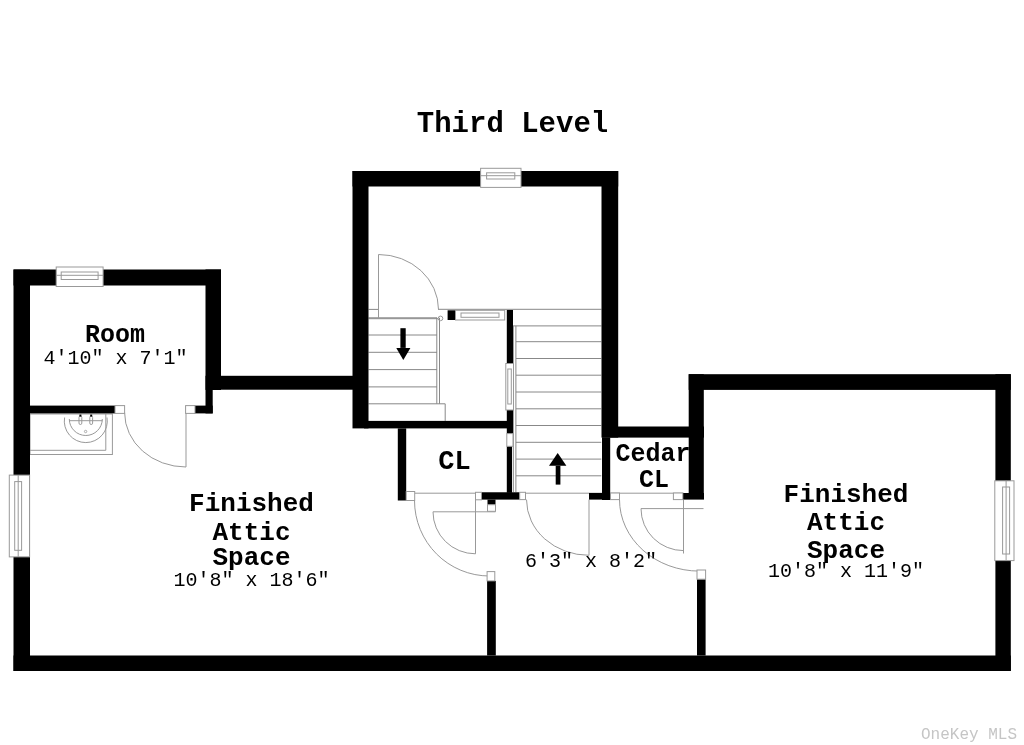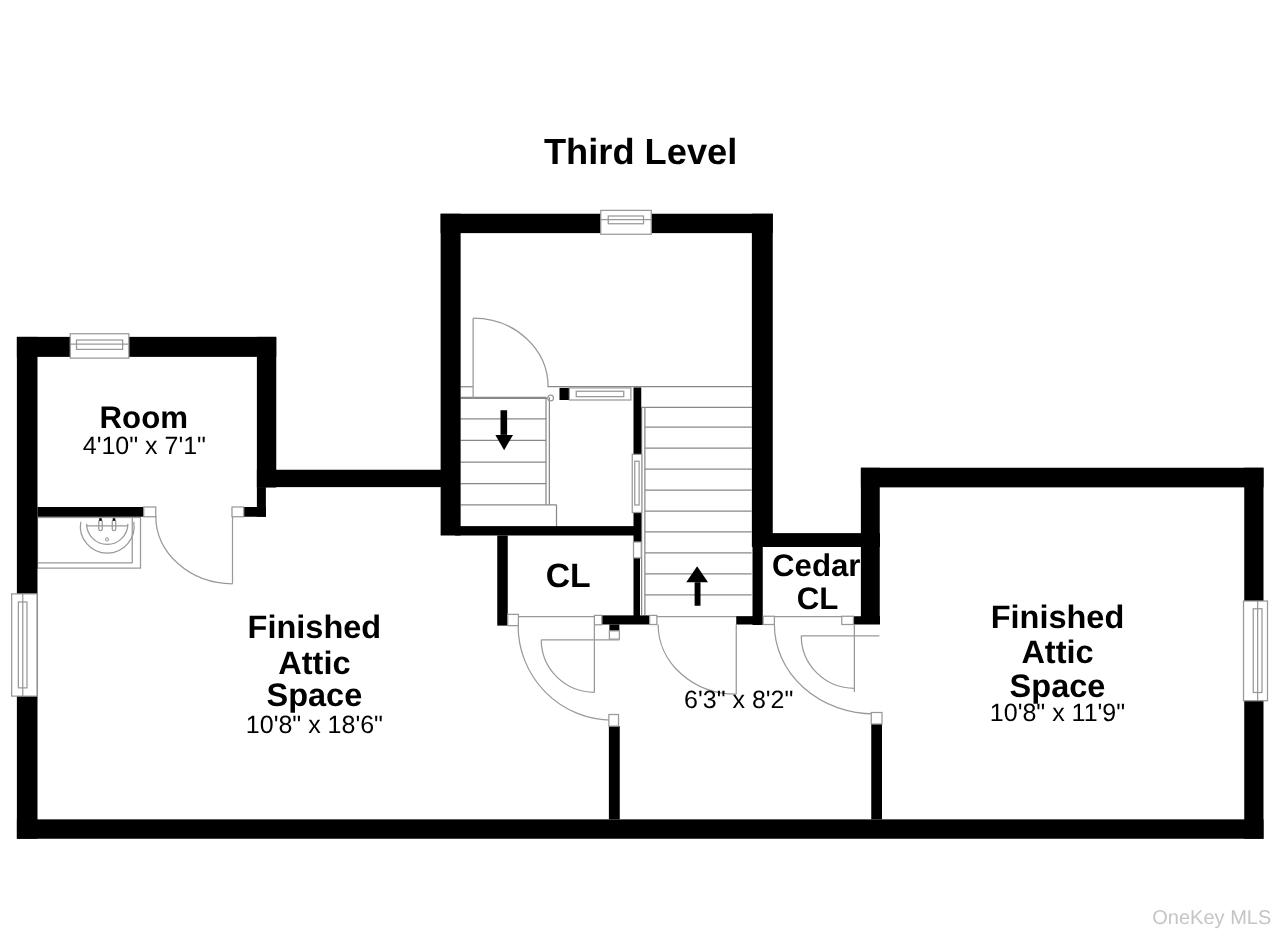--- a/index.html
+++ b/index.html
@@ -1,17 +1,17 @@
 <!DOCTYPE html>
 <html><head>
 <meta charset="utf-8">
 <style>
   html,body{margin:0;padding:0;background:#ffffff;}
   .page{position:relative;width:1024px;height:745px;background:#ffffff;overflow:hidden;
-        font-family:Liberation Sans, sans-serif;}
+        font-family:Liberation Mono, monospace;}
   svg{position:absolute;left:0;top:0;}
 </style>
 </head>
 <body>
 <div class="page">
 <svg width="1024" height="745" viewBox="0 0 1024 745">
 
   <rect x="0" y="0" width="1024" height="745" fill="#ffffff"></rect>
 
   <text x="512.5" y="131.5" font-size="29" font-weight="bold" text-anchor="middle">Third Level</text>

